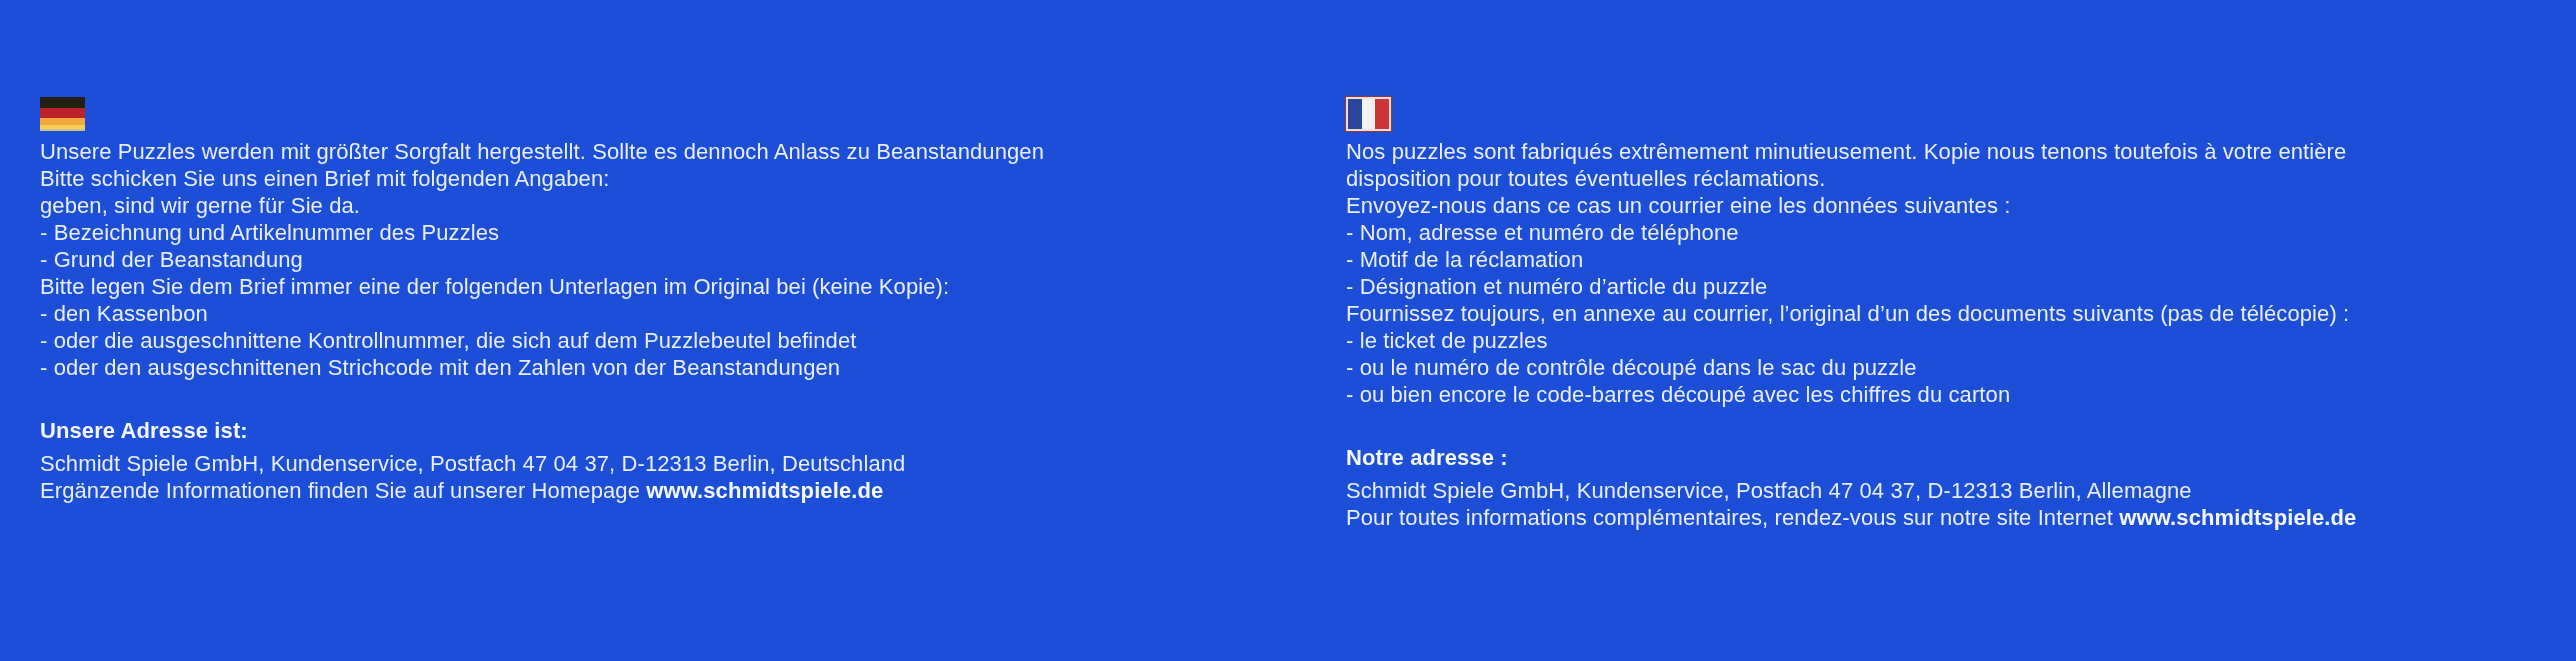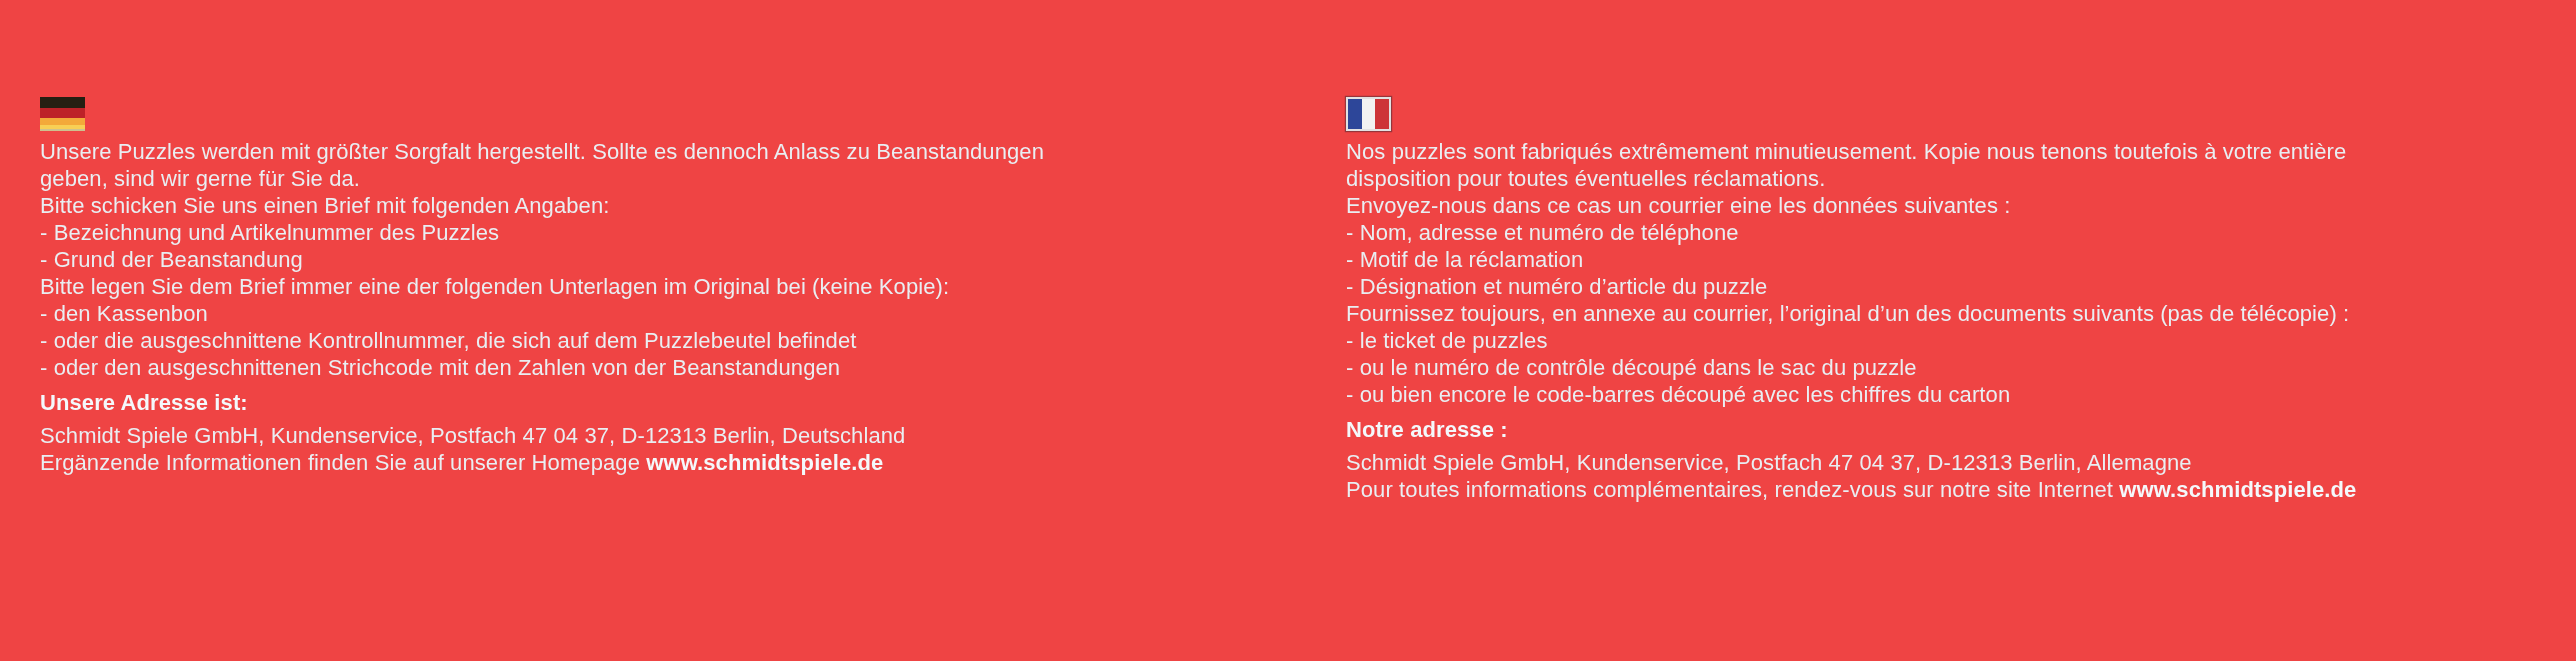--- a/index.html
+++ b/index.html
@@ -5,21 +5,21 @@
   * { margin: 0; padding: 0; box-sizing: border-box; }
   html, body {
     width: 2576px; height: 661px;
     background: #030f1b;
     overflow: hidden;
     font-family: "Liberation Sans", sans-serif;
   }
   .canvas {
     position: relative;
     width: 2576px; height: 661px;
-    background: #ef4444;
+    background: #1d4ed8;
     color: #e9eef2;
   }
   .col {
     position: absolute;
     top: 97px;
     width: 1224px;
   }
   .col-de { left: 40px; }
   .col-fr { left: 1346px; }
   .flag {
@@ -43,33 +43,33 @@
     box-shadow: 0 0 0 1.2px #97353a;
   }
   .line {
     font-size: 22px;
     line-height: 27px;
     letter-spacing: 0.1px;
     white-space: nowrap;
     color: #e9eef2;
   }
   .bold { font-weight: bold; color: #f4f8fb; }
-  .address-heading { margin-top: 8px; }
+  .address-heading { margin-top: 36px; }
   .address-line { margin-top: 5.8px; }
 </style>
 </head>
 <body>
 
 <div class="canvas">
 
   <section class="col col-de">
     <div class="flag flag-de"></div>
     <div class="line">Unsere Puzzles werden mit größter Sorgfalt hergestellt. Sollte es dennoch Anlass zu Beanstandungen</div>
+    <div class="line">Bitte schicken Sie uns einen Brief mit folgenden Angaben:</div>
     <div class="line">geben, sind wir gerne für Sie da.</div>
-    <div class="line">Bitte schicken Sie uns einen Brief mit folgenden Angaben:</div>
     <div class="line">- Bezeichnung und Artikelnummer des Puzzles</div>
     <div class="line">- Grund der Beanstandung</div>
     <div class="line">Bitte legen Sie dem Brief immer eine der folgenden Unterlagen im Original bei (keine Kopie):</div>
     <div class="line">- den Kassenbon</div>
     <div class="line">- oder die ausgeschnittene Kontrollnummer, die sich auf dem Puzzlebeutel befindet</div>
     <div class="line">- oder den ausgeschnittenen Strichcode mit den Zahlen von der Beanstandungen</div>
     <div class="line bold address-heading">Unsere Adresse ist:</div>
     <div class="line address-line">Schmidt Spiele GmbH, Kundenservice, Postfach 47 04 37, D-12313 Berlin, Deutschland</div>
     <div class="line"><span>Ergänzende Informationen finden Sie auf unserer Homepage </span><span class="bold">www.schmidtspiele.de</span></div>
   </section>

